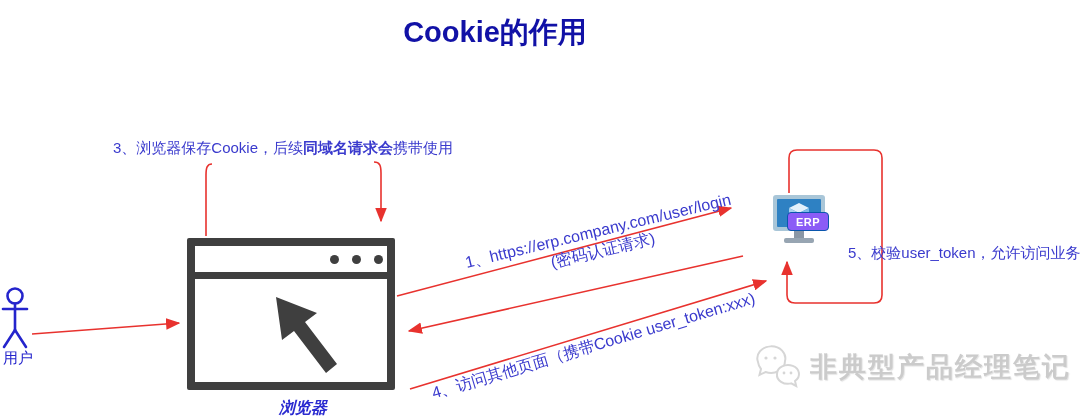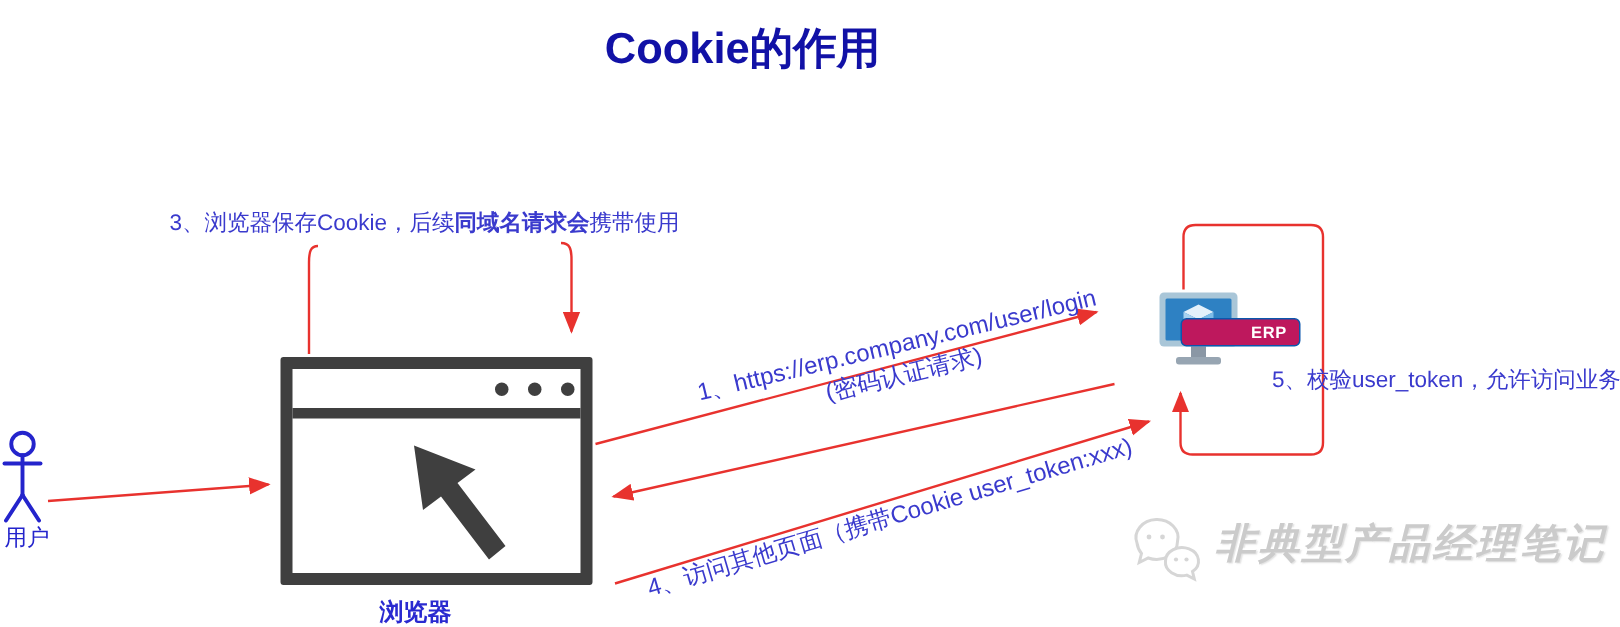--- a/index.html
+++ b/index.html
@@ -15,37 +15,37 @@
   .blue-note{color:#3a3acd;font-size:15px;white-space:nowrap;}
   .note3{left:113px;top:139px;font-size:15px;}
   .note3 b{font-weight:bold;}
   .msg{color:#3a3acd;font-size:16px;line-height:1.25;text-align:center;white-space:nowrap;}
   .msg1{left:443px;top:221px;width:315px;transform:rotate(-13.5deg);}
   .msg2{left:428px;top:289px;width:240px;}
   .msg4{left:406px;top:336px;width:375px;transform:rotate(-16.5deg);}
   .msg5{left:848px;top:205px;font-size:15px;color:#3a3acd;white-space:nowrap;margin-top:39px;}
   .node-label{color:#2a2ad0;font-size:16px;font-weight:bold;text-align:center;}
   .user-label{left:-2px;top:349px;width:40px;font-weight:normal;font-size:15px;color:#2424cc;}
-  .browser-label{left:237px;top:398px;width:80px;}
+  .browser-label{left:263px;top:398px;width:80px;font-style:italic;}
   .browser{
     left:187px;top:238px;width:208px;height:152px;box-sizing:border-box;
     border:8px solid #3f3f3f;background:#fff;border-radius:2px;
   }
   .browser-bar{
     height:26px;border-bottom:7px solid #3f3f3f;display:flex;align-items:center;
     justify-content:flex-end;gap:13px;padding-right:4px;
   }
   .dot{width:9px;height:9px;border-radius:50%;background:#3f3f3f;}
   .server-domain{left:746px;top:242px;font-size:16px;color:#3b3b3b;white-space:nowrap;}
   .erp-badge{
-    left:787px;top:212px;width:40px;height:17px;background:#be185d;border:1px solid #0a57ad;
+    left:787px;top:212px;width:40px;height:17px;background:#8b5cf6;border:1px solid #0a57ad;
     border-radius:4px;color:#ffffff;font-size:11px;font-weight:bold;
-    display:flex;align-items:center;justify-content:center;letter-spacing:0.5px;padding-left:38px;
+    display:flex;align-items:center;justify-content:center;letter-spacing:0.5px;
   }
-  .watermark{left:752px;top:344px;display:flex;font-style:italic;}
+  .watermark{left:752px;top:344px;display:flex;align-items:center;}
   .watermark-text{
     font-size:27px;font-weight:bold;color:#cbcbcb;letter-spacing:2px;margin-left:6px;
     text-shadow:-1px -1px 1px rgba(255,255,255,0.95),1px 1px 1px rgba(170,170,170,0.35);
     white-space:nowrap;
   }
   svg{display:block;}
 </style>
 </head>
 <body>
 

